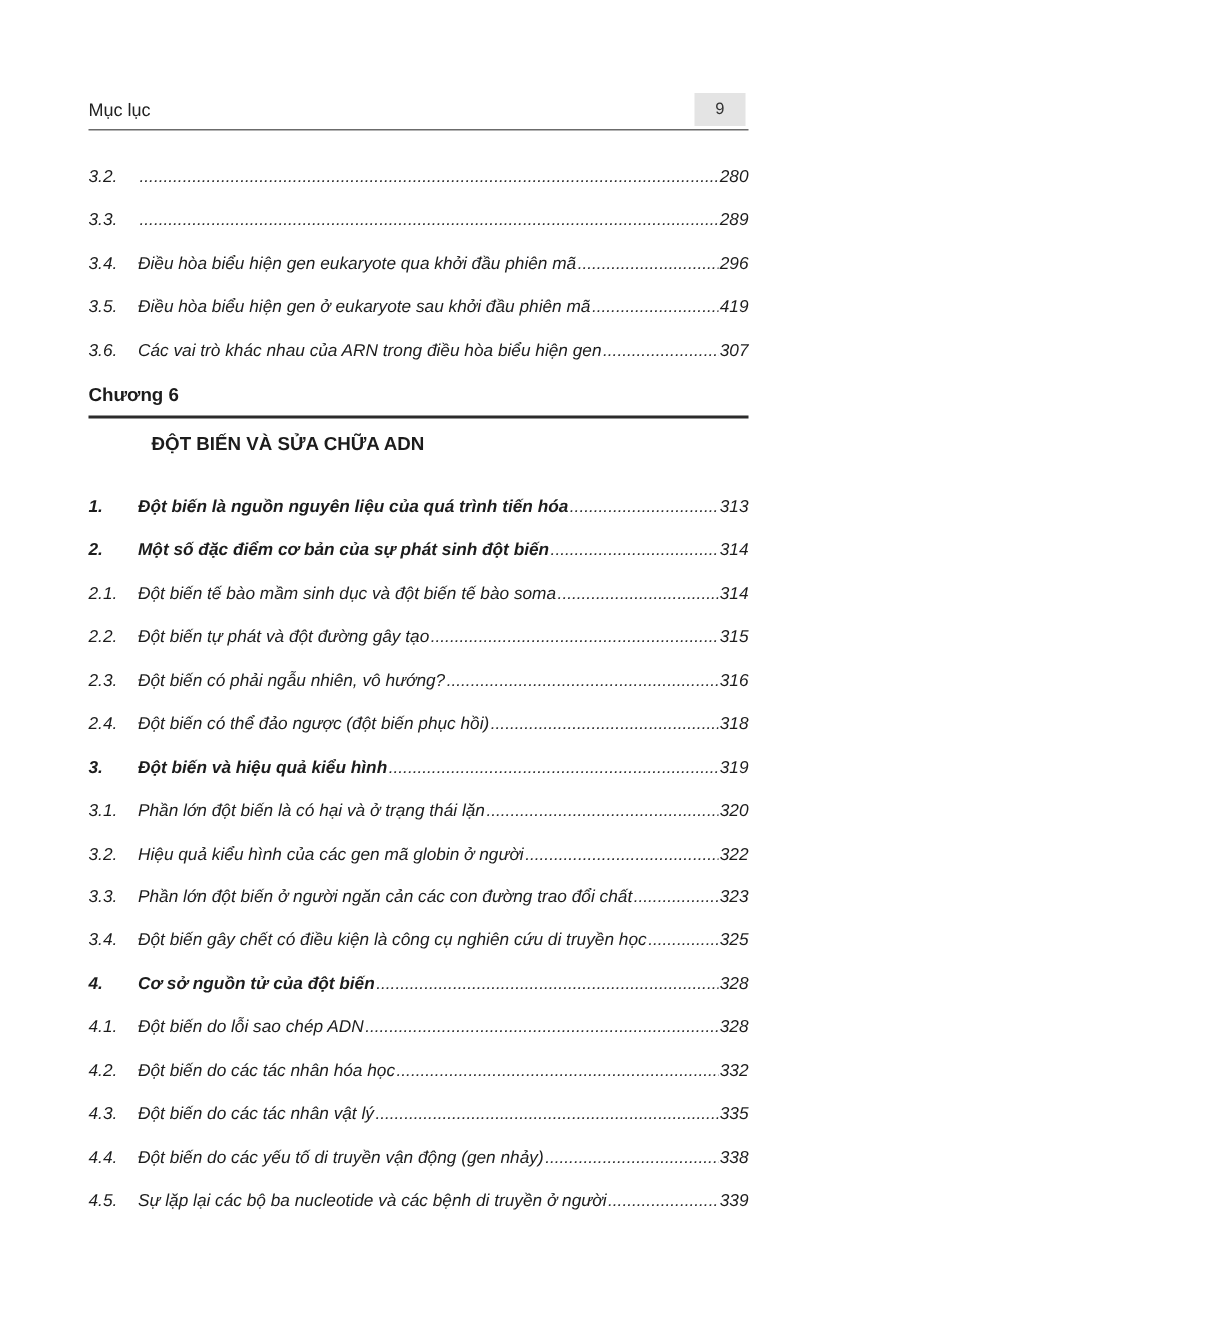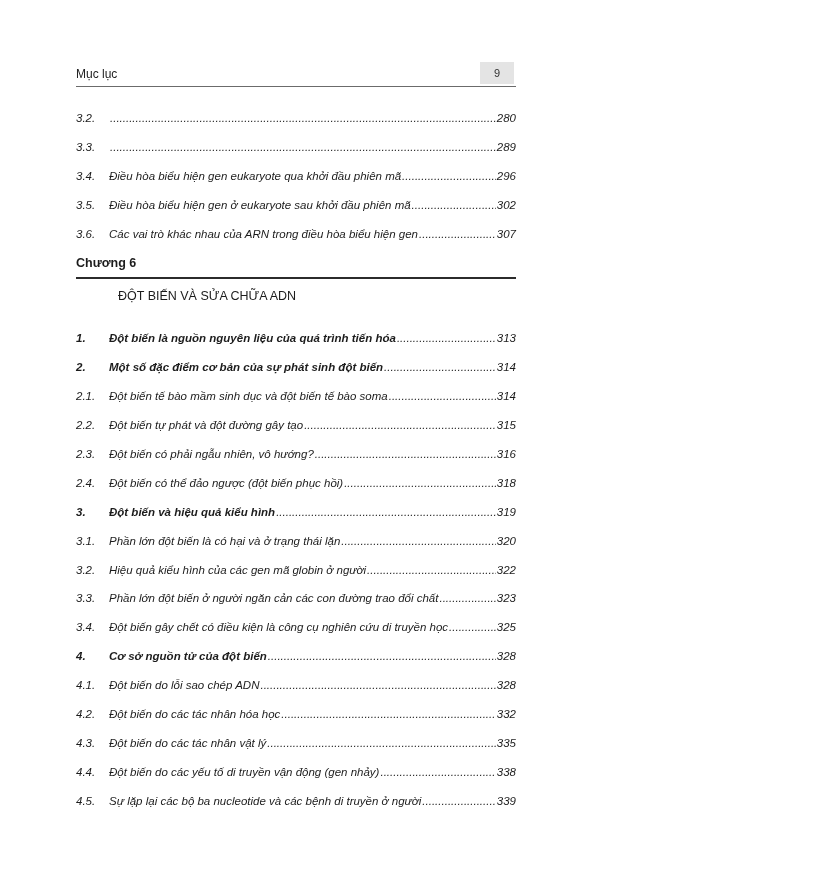--- a/index.html
+++ b/index.html
@@ -5,21 +5,21 @@
   * { margin: 0; padding: 0; box-sizing: border-box; }
   html, body { background: #ffffff; }
   body {
     width: 819px; height: 879px;
     font-family: "Liberation Sans", sans-serif;
     color: #1c1c1c;
     position: relative;
     overflow: hidden;
   }
   .page { position: relative; width: 819px; height: 879px; background: #ffffff; }
-  .content { position: absolute; left: 76px; top: 64px; width: 440px; }
+  .content { position: absolute; left: 59px; top: 64px; width: 440px; }
 
   
   .header-row {
     position: relative;
     border-bottom: 1px solid #6b6b6b;
     padding-bottom: 9px;
     height: 23px;
   }
   .header-title { font-size: 12px; color: #222; }
   .page-badge {
@@ -62,21 +62,21 @@
     margin-top: 8px;
     font-size: 12.5px;
     font-weight: 700;
     padding-bottom: 7px;
     border-bottom: 2.5px solid #2b2b2b;
   }
   .chapter-title {
     margin-top: 10px;
     padding-left: 42px;
     font-size: 12.5px;
-    font-weight: 400;
+    font-weight: 700;
   }
   .toc-main { margin-top: 21px; }
 </style>
 </head>
 <body>
 
 <div class="page">
   <div class="content">
 
     <div class="header-row">
@@ -98,21 +98,21 @@
         <div class="toc-row">
           <span class="num">3.4.</span>
           <span class="label">Điều hòa biểu hiện gen eukaryote qua khởi đầu phiên mã</span>
           <span class="leader"></span>
           <span class="pg">296</span>
         </div>
         <div class="toc-row">
           <span class="num">3.5.</span>
           <span class="label">Điều hòa biểu hiện gen ở eukaryote sau khởi đầu phiên mã</span>
           <span class="leader"></span>
-          <span class="pg">302</span>
+          <span class="pg">419</span>
         </div>
         <div class="toc-row">
           <span class="num">3.6.</span>
           <span class="label">Các vai trò khác nhau của ARN trong điều hòa biểu hiện gen</span>
           <span class="leader"></span>
           <span class="pg">307</span>
         </div>
       </div>
 
     <div class="chapter-label">Chương 6</div>

